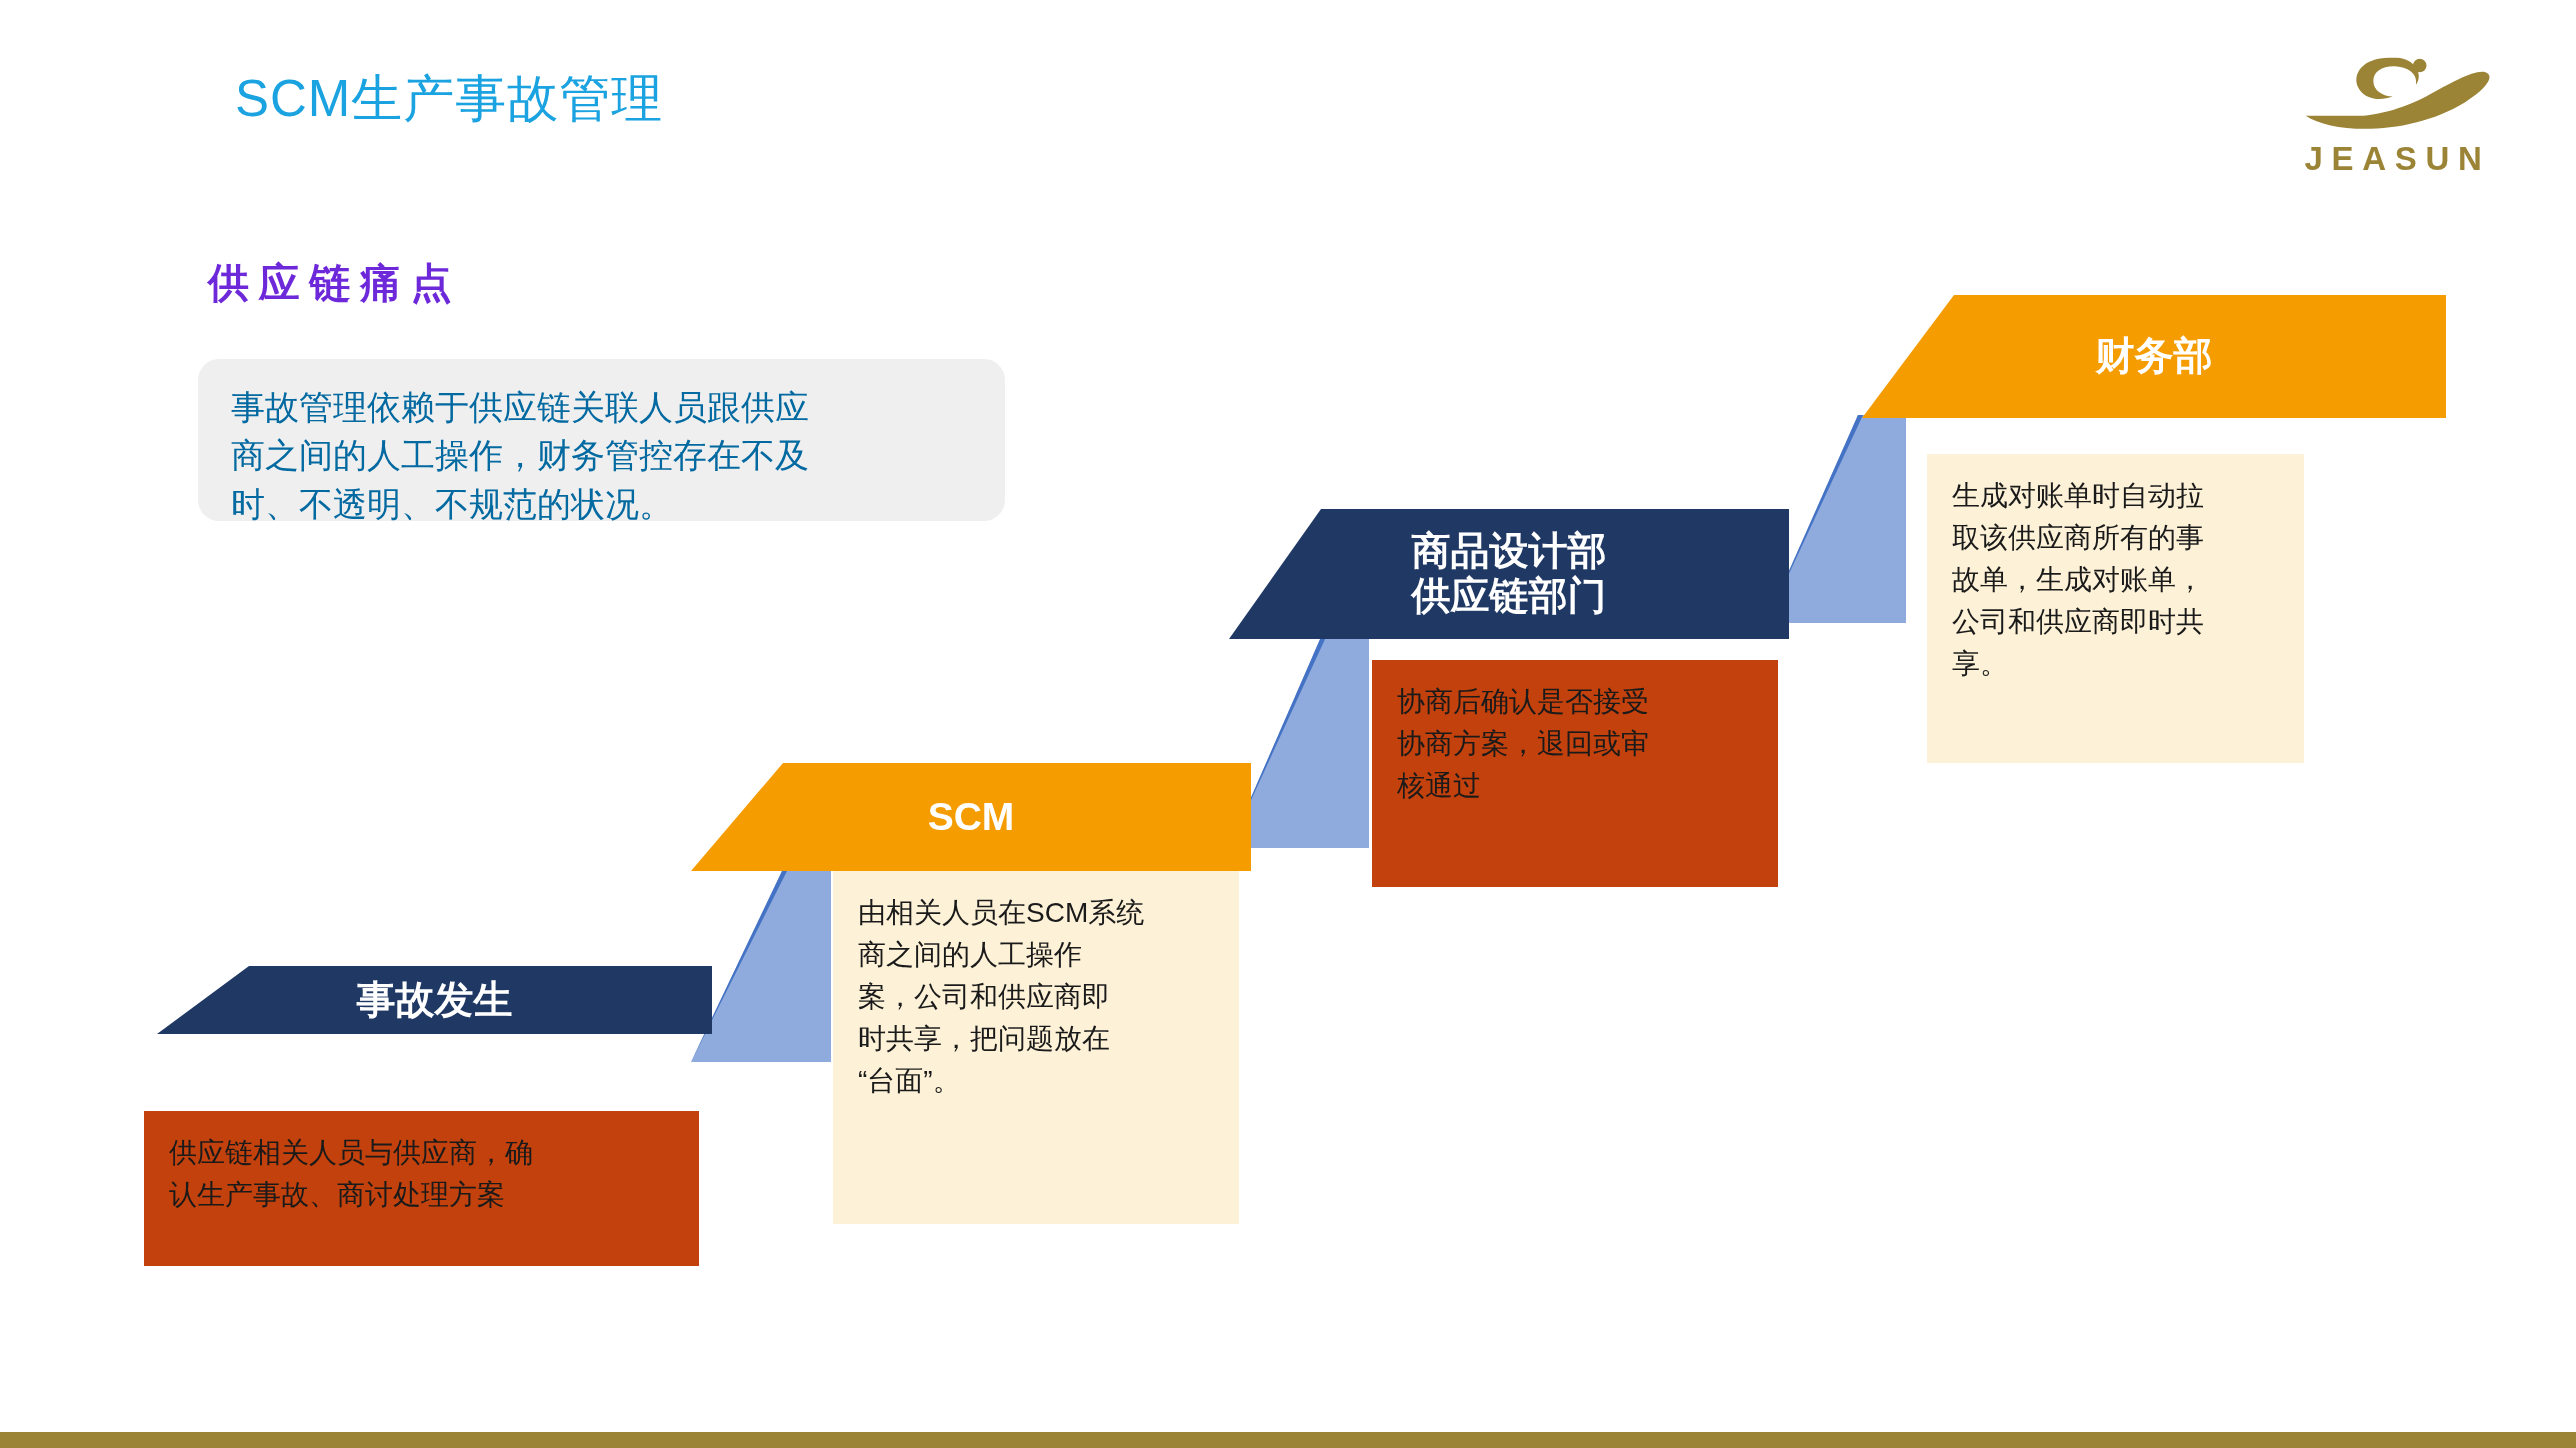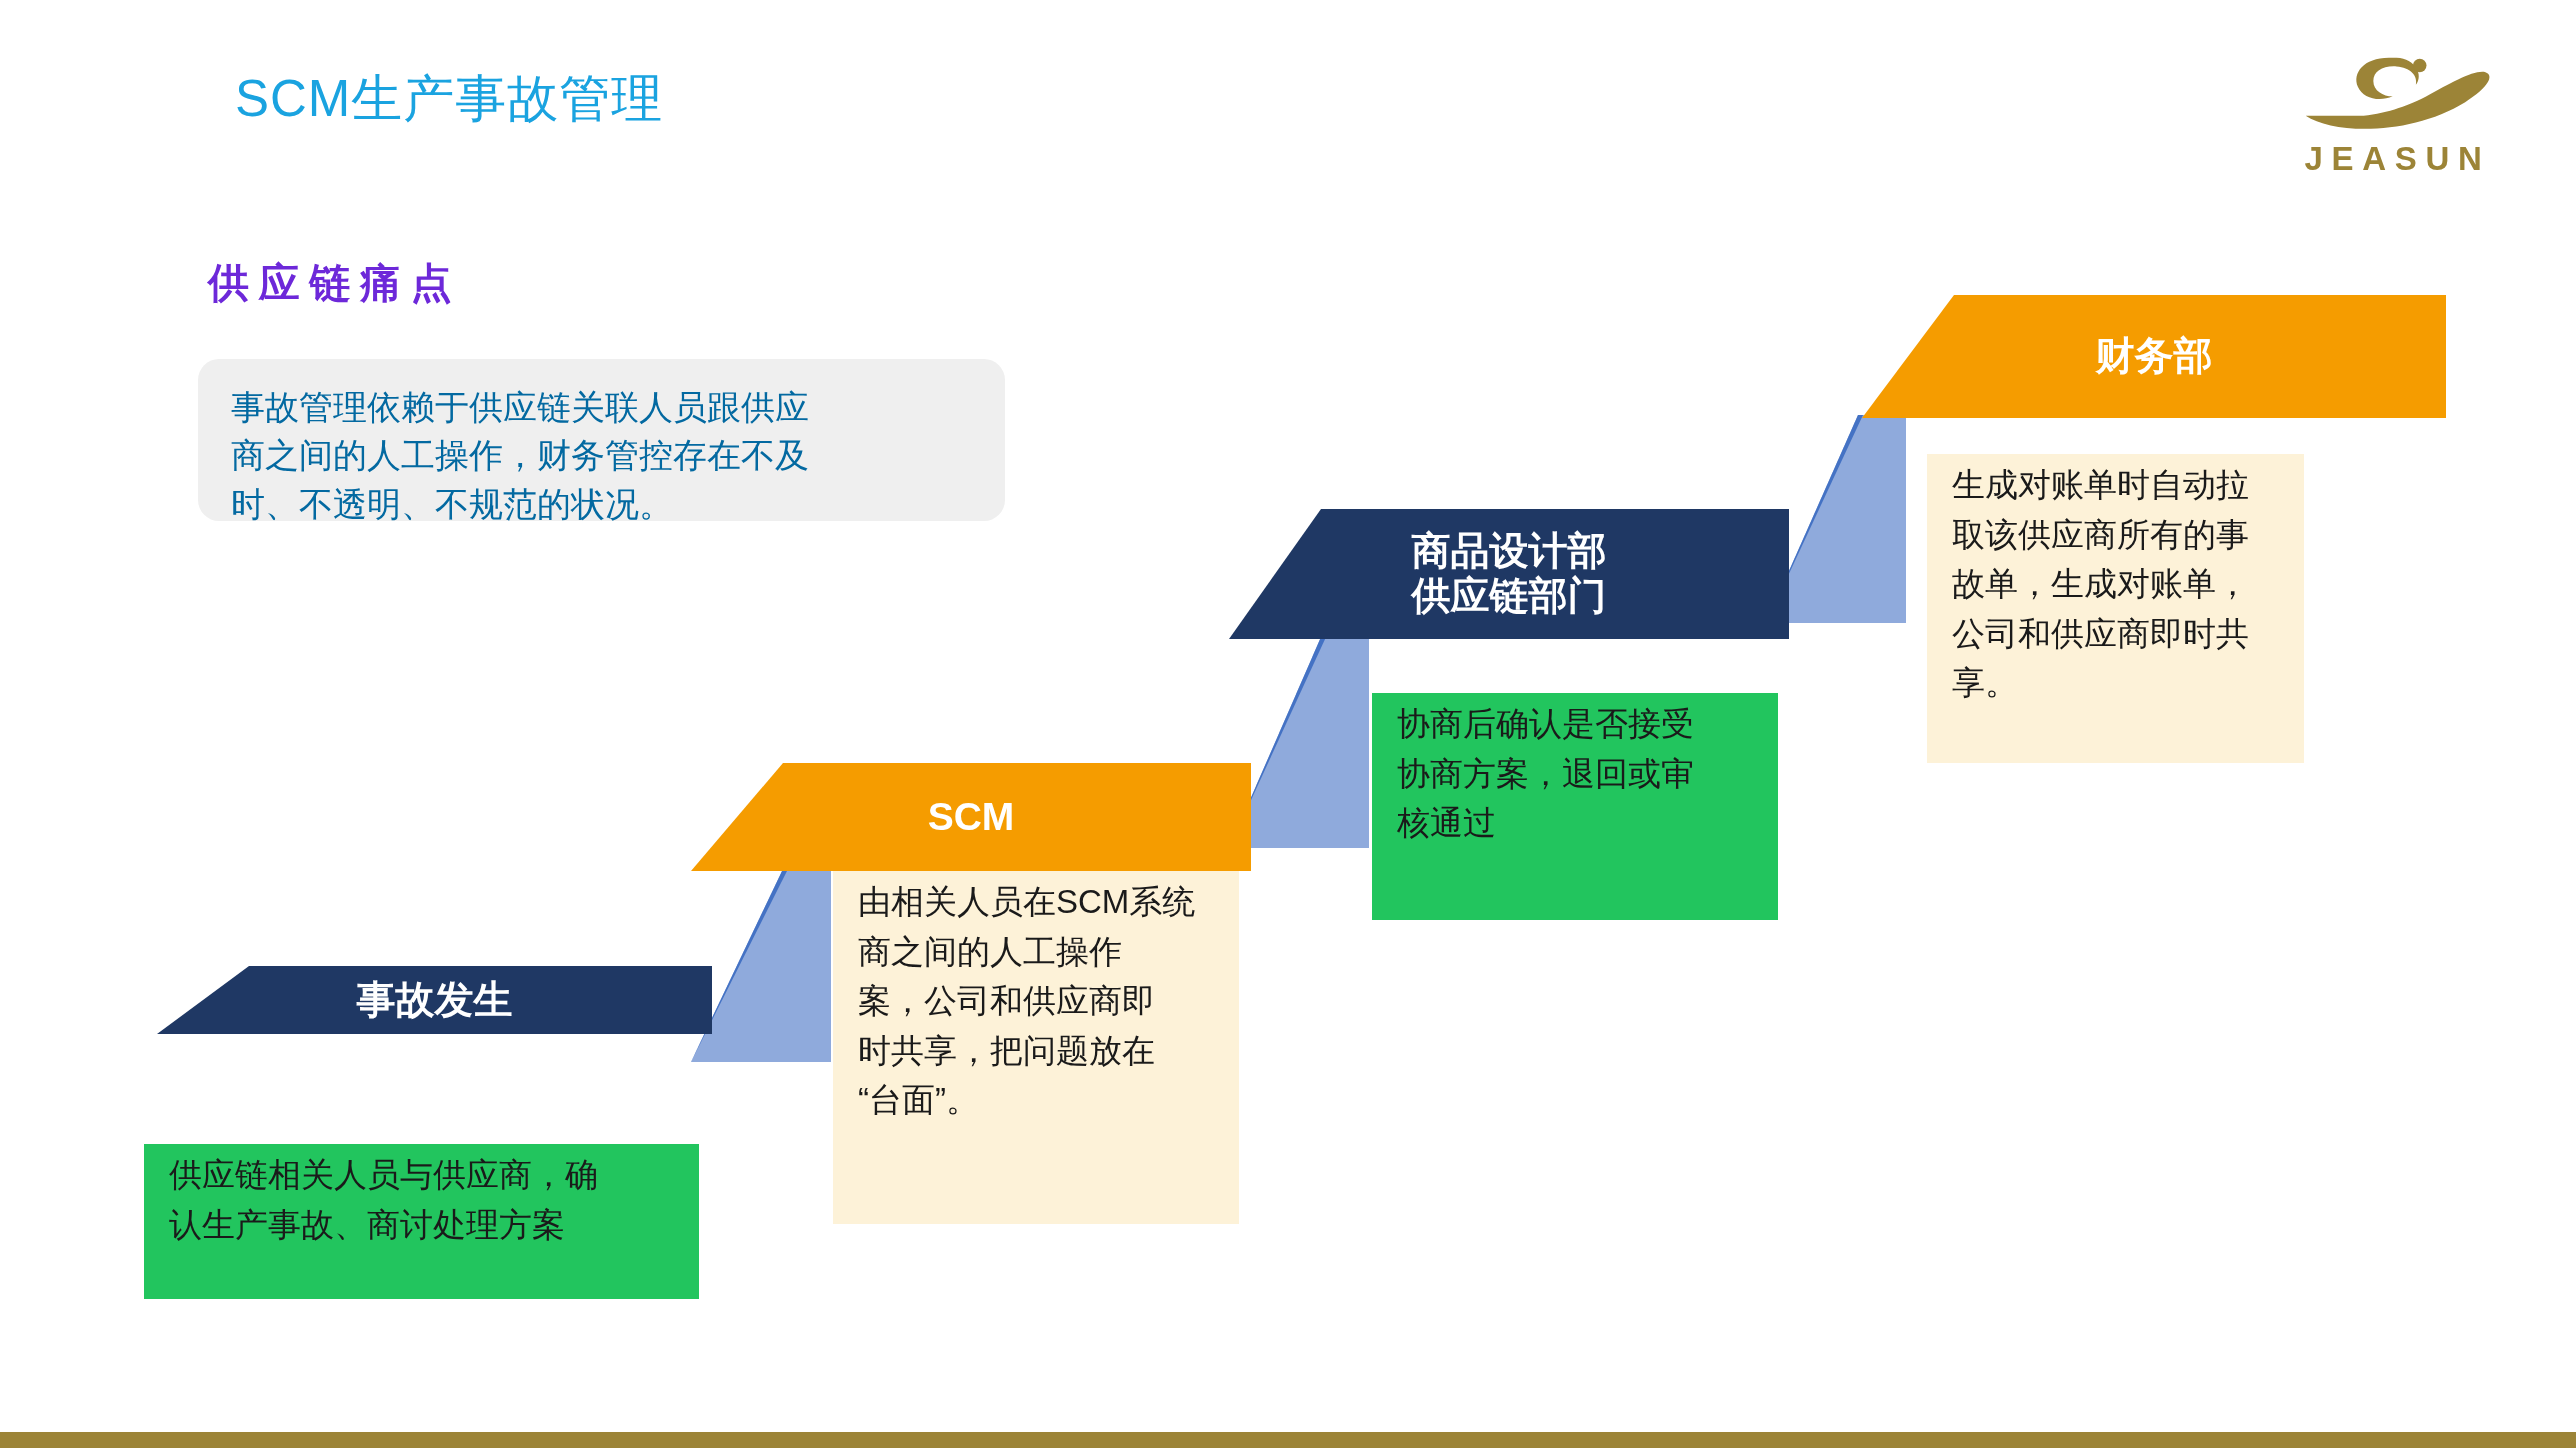--- a/index.html
+++ b/index.html
@@ -90,27 +90,27 @@
     justify-content: center;
     white-space: pre-line;
     line-height: 1.15;
   }
   .riser {
     position: absolute;
   }
   .desc {
     position: absolute;
     box-sizing: border-box;
-    padding: 6px 25px 0 25px;
-    font-size: 33px;
+    padding: 21px 25px 0 25px;
+    font-size: 28px;
     line-height: 1.5;
     color: #1a1a1a;
     white-space: pre-line;
   }
-  .desc.blue { background: #22c55e; margin-top: 33px; }
+  .desc.blue { background: #c2410c; }
   .desc.cream { background: #fdf2d8; }
 
   
   #step1-bar {
     left: 157px; top: 966px; width: 555px; height: 68px;
     background: #1f3864;
     font-size: 39px;
     clip-path: polygon(92px 0, 100% 0, 100% 100%, 0 100%);
   }
   #step1-desc { left: 144px; top: 1111px; width: 555px; height: 155px; }

